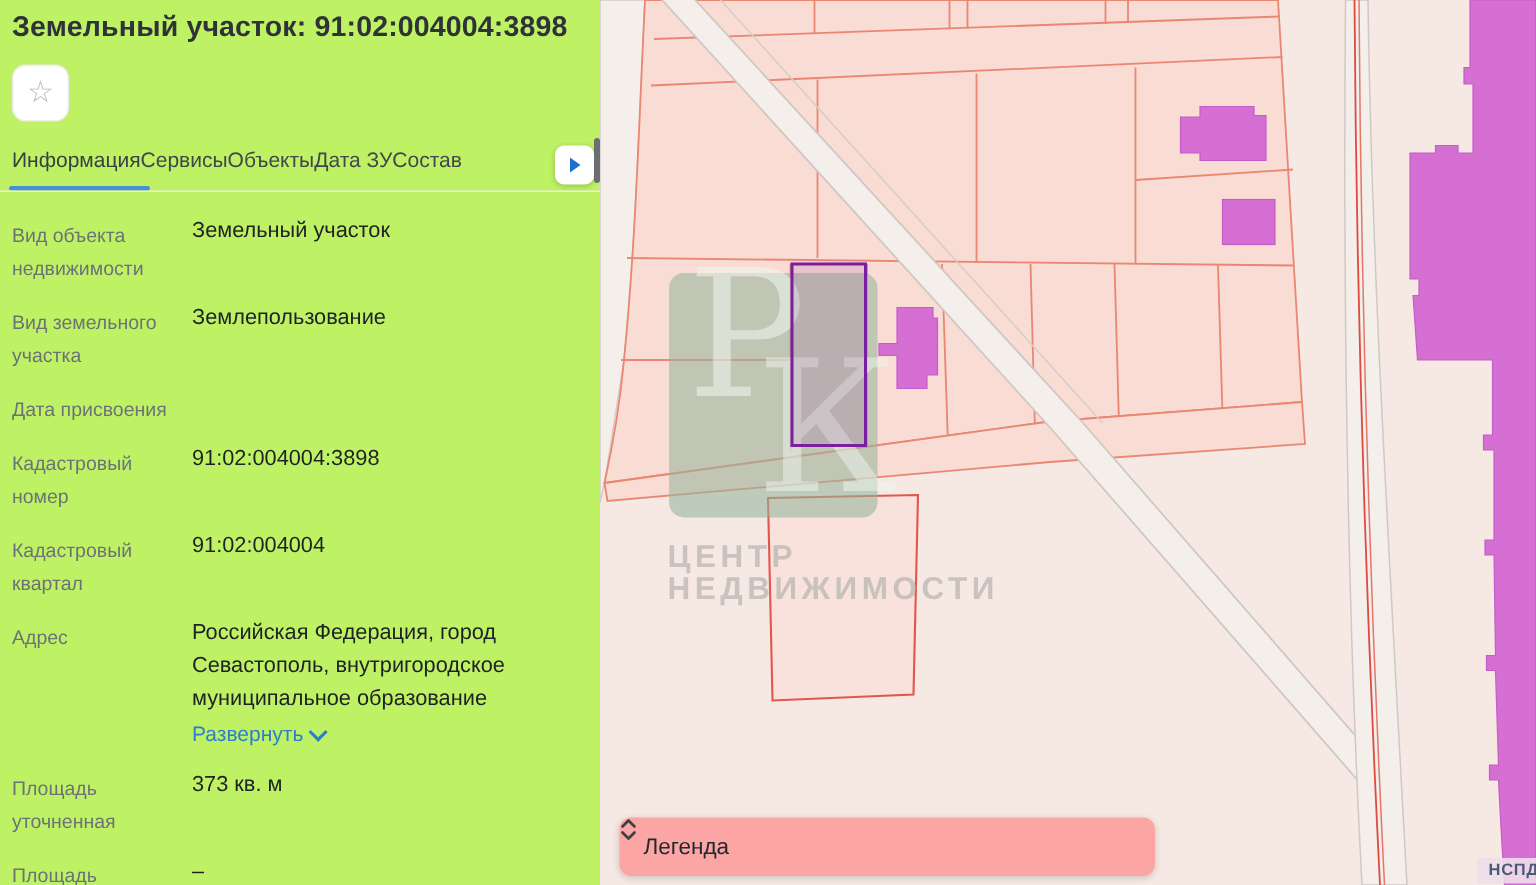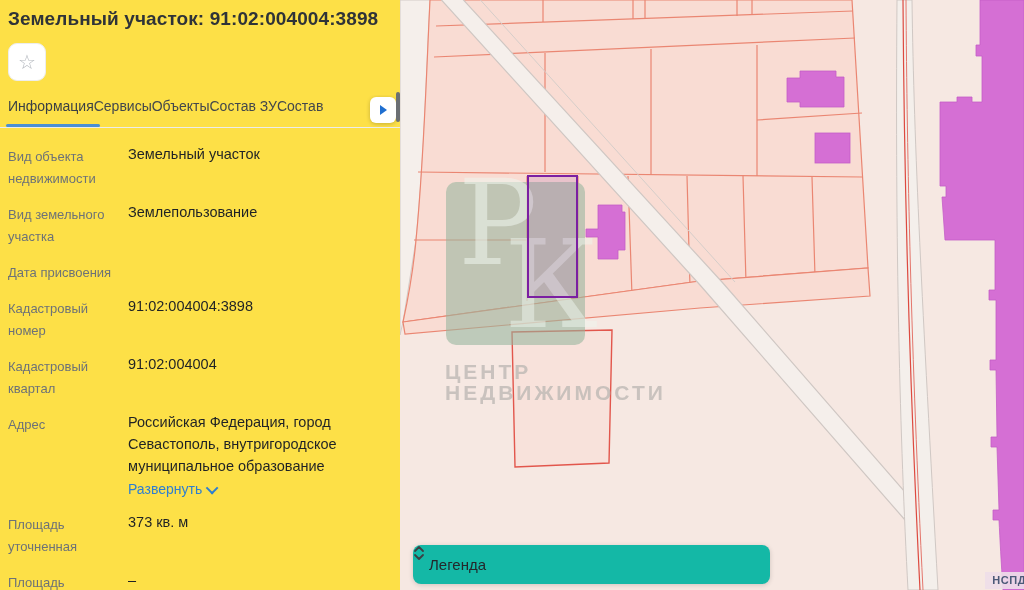--- a/index.html
+++ b/index.html
@@ -1,21 +1,21 @@
 <!DOCTYPE html>
 <html><head>
 <meta charset="utf-8">
 <style>
   * { margin:0; padding:0; box-sizing:border-box; }
   html,body { width:1024px; height:590px; overflow:hidden;
     font-family:"Liberation Sans", sans-serif; background:#fff; }
   .app { display:flex; width:1024px; height:590px; }
 
   
-  .panel { position:relative; width:400px; height:590px; background:#fde047;
+  .panel { position:relative; width:400px; height:590px; background:#bef264;
     overflow:hidden; flex:0 0 400px; }
   .panel-inner { padding:8px 0 0 8px; }
   .title { font-size:19px; font-weight:700; color:#2f3338; letter-spacing:.1px; }
   .fav-btn { margin-top:13px; width:38px; height:38px; border:1px solid #ededed;
     border-radius:9px; background:#fff; display:flex; align-items:center;
     justify-content:center; cursor:pointer; }
   .fav-btn .star { font-size:20px; color:#b6bac0; line-height:1; }
 
   .tabs-wrap { position:relative; margin-top:14px; border-bottom:1px solid #ececec;
     height:33px; overflow:hidden; }
@@ -57,21 +57,21 @@
     font-size:122px; color:rgba(238,245,238,.5); }
   .wm-text { position:absolute; left:45px; top:361px; z-index:2;
     font-size:21px; font-weight:700; letter-spacing:3px;
     color:rgba(186,181,178,.75); line-height:21px; }
 
   .highlight-parcel { position:absolute; left:127px; top:175px; width:51px;
     height:123px; background:rgba(150,60,160,.16); border:2px solid #7b1fa2;
     z-index:3; cursor:pointer; }
 
   .legend { position:absolute; left:13px; top:545px; width:357px; height:39px;
-    background:#14b8a6; border-radius:8px; box-shadow:0 1px 5px rgba(0,0,0,.16);
+    background:#fca5a5; border-radius:8px; box-shadow:0 1px 5px rgba(0,0,0,.16);
     display:flex; align-items:center; padding:0 14px 0 16px; z-index:4; cursor:pointer; }
   .legend-label { font-size:15px; font-weight:500; color:#24282c; flex:1; }
   .legend-sort { display:flex; flex-direction:column; gap:1px; align-items:center; }
 
   .nspd { position:absolute; right:-9px; bottom:1px; padding:2px 7px 3px 7px;
     background:rgba(238,222,233,.9); color:#4c5a78; font-size:11px; font-weight:700;
     letter-spacing:.5px; z-index:4; }
 </style>
 </head>
 <body>
@@ -84,21 +84,21 @@
       <div class="fav-btn">
         <span class="star">☆</span>
       </div>
     </div>
 
     <div class="tabs-wrap">
       <div class="tabs" id="tabs">
           <div class="tab active">Информация</div>
           <div class="tab">Сервисы</div>
           <div class="tab">Объекты</div>
-          <div class="tab">Состав ЗУ</div>
+          <div class="tab">Дата ЗУ</div>
           <div class="tab">Состав</div>
         </div>
       <div class="tabs-more">
         <span class="tri"></span>
       </div>
     </div>
     <div class="scroll-thumb"></div>
 
     <div class="fields" id="fields">
         <div class="field-row">

